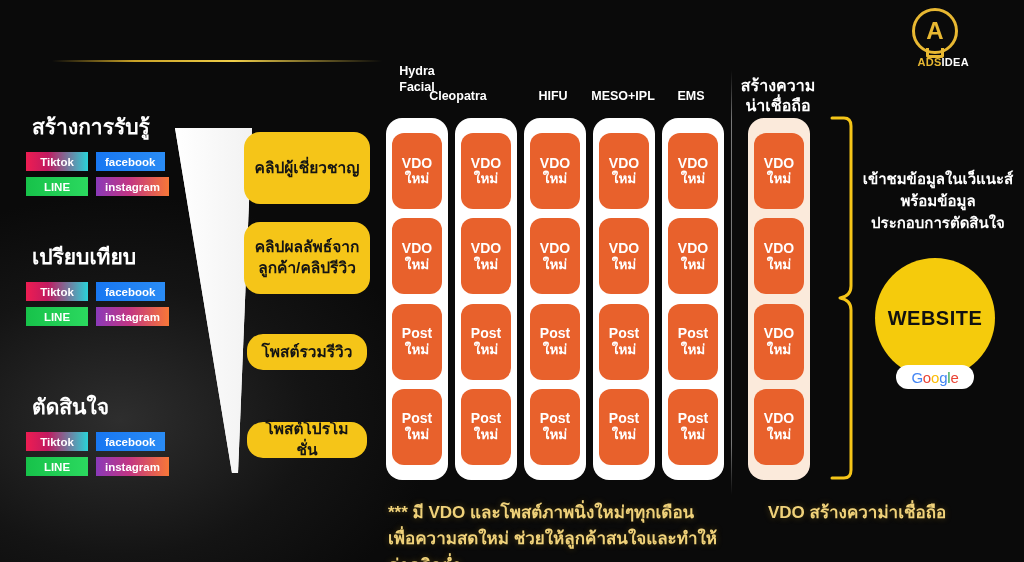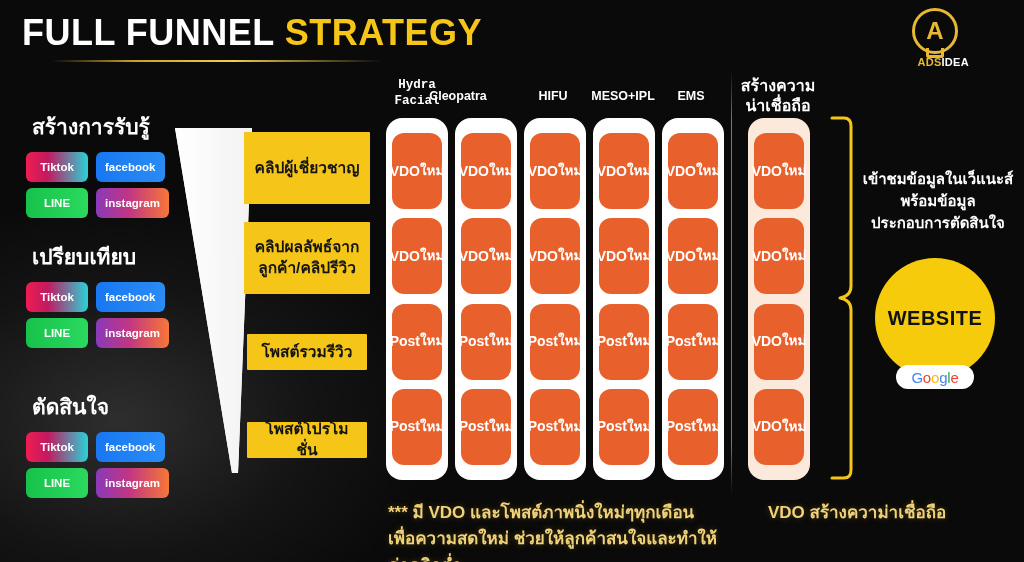--- a/index.html
+++ b/index.html
@@ -62,36 +62,36 @@
   .funnel { position: absolute; left: 160px; top: 128px; width: 100px; height: 345px; }
 
   
   .grp { position: absolute; width: 175px; }
   .grp-title {
     color: #ffffff; font-size: 21px; font-weight: bold;
     margin: 0 0 9px 6px; white-space: nowrap;
   }
   .badges { display: flex; flex-wrap: wrap; gap: 6px 8px; width: 166px; }
   .badge {
-    height: 30px; min-width: 62px; padding: 0 9px;
-    border-radius: 6px;
+    height: 19px; min-width: 62px; padding: 0 9px;
+    border-radius: 0;
     display: flex; align-items: center; justify-content: center;
     color: #fff; font-size: 11.5px; font-weight: bold; white-space: nowrap;
     box-sizing: border-box;
   }
   .badge.tiktok    { background: linear-gradient(90deg, #ee1d52 0%, #c21a60 35%, #2ad3d8 100%); }
   .badge.facebook  { background: linear-gradient(90deg, #1877f2 0%, #2a8cf5 100%); }
   .badge.line      { background: linear-gradient(90deg, #17c24a 0%, #2bd95f 100%); }
   .badge.instagram { background: linear-gradient(90deg, #8a3ab9 0%, #c13584 45%, #f77737 100%); }
 
   
   .ycard {
     position: absolute;
     background: #f5c518; color: #141414;
-    border-radius: 1px;
+    border-radius: 16px;
     display: flex; flex-direction: column;
     align-items: center; justify-content: center;
     font-size: 15.5px; font-weight: bold; line-height: 1.35;
     text-align: center; box-sizing: border-box; padding: 4px 8px;
   }
 
   
   .colhead {
     position: absolute;
     color: #ffffff; font-size: 12.5px; font-weight: bold;
@@ -105,21 +105,21 @@
     display: flex; flex-direction: column;
     align-items: center; justify-content: space-evenly;
     padding: 6px 0; box-sizing: border-box;
   }
   .column.cream { background: #fbeadb; }
   .cell {
     width: 50px; height: 76px;
     background: #e8612c; border-radius: 12px;
     color: #ffffff; font-size: 14px; font-weight: bold;
     line-height: 1.2; text-align: center;
-    display: flex; flex-direction: row;
+    display: flex; flex-direction: column;
     align-items: center; justify-content: center;
   }
   .cell .l2 { font-size: 13.5px; }
 
   
   .vdivider {
     position: absolute; left: 731px; top: 70px;
     width: 1px; height: 425px;
     background: linear-gradient(180deg, rgba(255,255,255,0) 0%, rgba(255,255,255,.45) 12%, rgba(255,255,255,.45) 88%, rgba(255,255,255,0) 100%);
   }
@@ -155,24 +155,20 @@
     text-shadow: 0 0 6px rgba(200,160,40,.35);
   }
   .foot-left  { left: 388px; top: 500px; width: 346px; }
   .foot-right { left: 768px; top: 500px; width: 256px; }
 </style>
 </head>
 <body>
 
 <div id="stage">
 
-  <div class="title">
-    <span class="w">FULL FUNNEL</span>
-    <span class="y">STRATEGY</span>
-  </div>
   <div class="title-rule"></div>
 
   <div class="logo">
     <div class="logo-bulb">
       <span>A</span>
     </div>
     <div class="logo-neck"></div>
     <div class="logo-text">
       <span class="a">ADS</span><span class="b">IDEA</span>
     </div>
@@ -228,21 +224,21 @@
     <span>คลิปผลลัพธ์จาก</span>
     <span>ลูกค้า/คลิปรีวิว</span>
   </div>
   <div class="ycard" style="left:247px; top:334px; width:120px; height:36px;">
     <span>โพสต์รวมรีวิว</span>
   </div>
   <div class="ycard" style="left:247px; top:422px; width:120px; height:36px;">
     <span>โพสต์โปรโมชั่น</span>
   </div>
 
-  <div class="colhead" style="left:386px; top:78px; width:62px;font-family:Liberation Mono, monospace;">
+  <div class="colhead" style="left:386px; top:64px; width:62px;">
     <div>Hydra</div>
     <div>Facial</div>
   </div>
   <div class="colhead" style="left:418px; top:89px; width:80px;">
     <div>Cleopatra</div>
   </div>
   <div class="colhead" style="left:517px; top:89px; width:72px;">
     <div>HIFU</div>
   </div>
   <div class="colhead" style="left:580px; top:89px; width:86px;">

